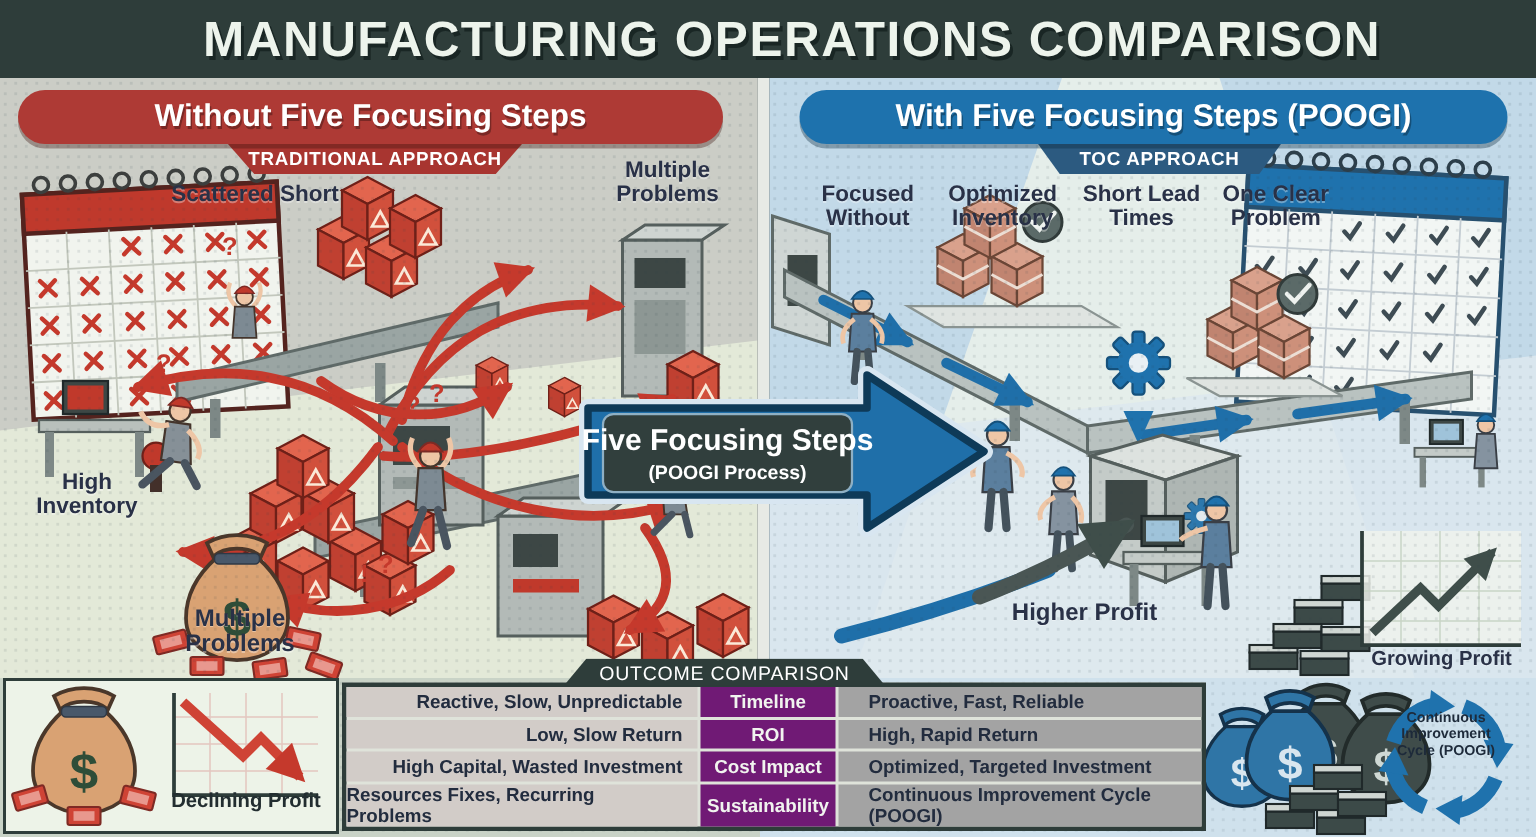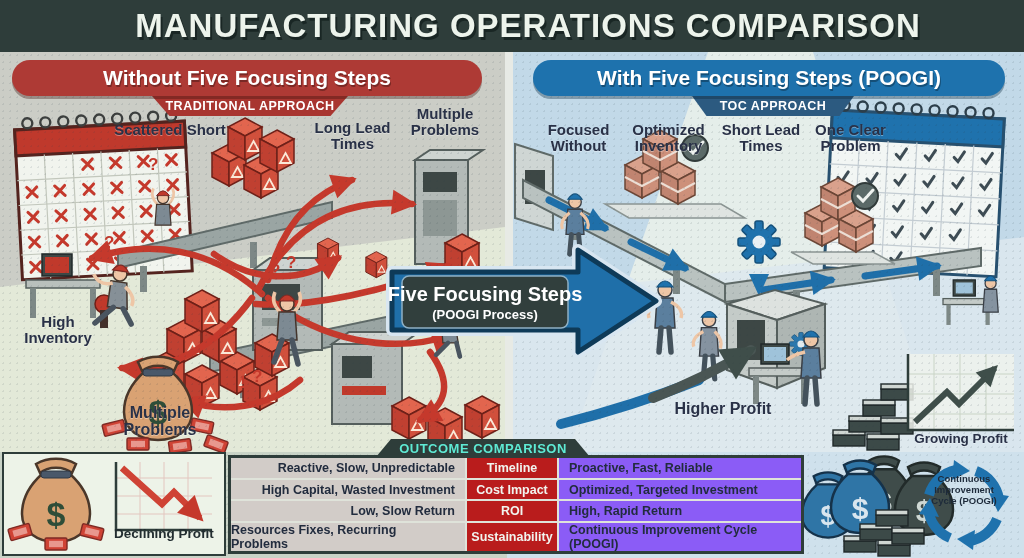--- a/index.html
+++ b/index.html
@@ -52,28 +52,28 @@
   .bl-label{position:absolute;left:104px;top:72px;width:112px;text-align:center;
             font-size:13.5px;font-weight:700;color:#222d30;}
   .br-zone{position:absolute;left:802px;top:448px;width:222px;height:110px;z-index:3;}
   .cycle-text{position:absolute;left:122px;top:26px;width:80px;text-align:center;
               font-size:9.5px;font-weight:700;color:#1d2a3a;line-height:1.15;}
   
   .otable{position:absolute;left:228px;top:439px;width:576px;height:117px;z-index:6;}
   .obanner{position:absolute;left:148px;top:0;width:214px;height:18px;background:#2e3d3a;
            clip-path:polygon(7% 0,93% 0,100% 100%,0 100%);
            display:flex;align-items:center;justify-content:center;z-index:2;}
-  .obanner span{color:#5eead4;font-size:13px;font-weight:700;letter-spacing:.5px;}
+  .obanner span{color:#ffffff;font-size:13px;font-weight:400;letter-spacing:.5px;}
   .obody{position:absolute;left:0;top:16px;width:576px;height:99px;border:3px solid #2e3d3a;
          background:#dfe3da;display:flex;flex-direction:column;gap:2px;padding:0;}
   .orow{flex:1;display:flex;gap:2px;}
   .ocell{display:flex;align-items:center;font-size:12.5px;font-weight:700;}
   .oleft{width:234px;background:#d2ccc8;color:#222c3e;justify-content:flex-end;padding-right:10px;}
-  .ometric{width:90px;background:#b91c1c;color:#f1f4ef;justify-content:center;text-align:center;}
-  .oright{flex:1;background:#8b5cf6;color:#222c3e;justify-content:flex-start;padding-left:10px;}
+  .ometric{width:90px;background:#701a75;color:#f1f4ef;justify-content:center;text-align:center;}
+  .oright{flex:1;background:#a3a3a3;color:#222c3e;justify-content:flex-start;padding-left:20px;}
   .qmark{font:700 17px "Liberation Sans",sans-serif;fill:#c5392c;}
   .dollar{font-family:"Liberation Sans",sans-serif;font-weight:700;}
 </style>
 </head>
 <body>
 
 <div class="stage">
 
   <svg width="0" height="0" style="position:absolute">
     <defs>
@@ -320,21 +320,20 @@
       <text class="qmark" x="252" y="330">?</text>
       <text class="qmark" x="240" y="336">!</text>
     </svg>
     <div class="banner red">
       <span>Without Five Focusing Steps</span>
       </div>
     <div class="subbanner red">
       <span>TRADITIONAL APPROACH</span>
       </div>
     <div class="lbl" style="left:110px;top:70px;width:120px">Scattered Short</div>
-    <div class="lbl" style="left:295px;top:68px;width:115px">Long Lead Times</div>
     <div class="lbl" style="left:390px;top:54px;width:110px">Multiple Problems</div>
     <div class="lbl" style="left:8px;top:262px;width:100px">High Inventory</div>
     <div class="lbl" style="left:96px;top:352px;width:128px;font-size:16px">Multiple Problems</div>
   </section>
 
   <div class="divider"></div>
 
   <section class="panel right">
     <svg class="scene" width="511" height="400" viewBox="0 0 511 400">
       <polygon points="195,0 300,0 430,400 55,400" fill="#edf2ea" opacity=".8"></polygon>
@@ -608,28 +607,28 @@
     <div class="obanner">
       <span>OUTCOME COMPARISON</span>
     </div>
     <div class="obody">
       <div class="orow">
         <div class="ocell oleft">Reactive, Slow, Unpredictable</div>
         <div class="ocell ometric">Timeline</div>
         <div class="ocell oright">Proactive, Fast, Reliable</div>
       </div>
       <div class="orow">
+        <div class="ocell oleft">Low, Slow Return</div>
+        <div class="ocell ometric">ROI</div>
+        <div class="ocell oright">High, Rapid Return</div>
+      </div>
+      <div class="orow">
         <div class="ocell oleft">High Capital, Wasted Investment</div>
         <div class="ocell ometric">Cost Impact</div>
         <div class="ocell oright">Optimized, Targeted Investment</div>
-      </div>
-      <div class="orow">
-        <div class="ocell oleft">Low, Slow Return</div>
-        <div class="ocell ometric">ROI</div>
-        <div class="ocell oright">High, Rapid Return</div>
       </div>
       <div class="orow">
         <div class="ocell oleft">Resources Fixes, Recurring Problems</div>
         <div class="ocell ometric">Sustainability</div>
         <div class="ocell oright">Continuous Improvement Cycle (POOGI)</div>
       </div>
     </div>
   </div>
 
 </div>

